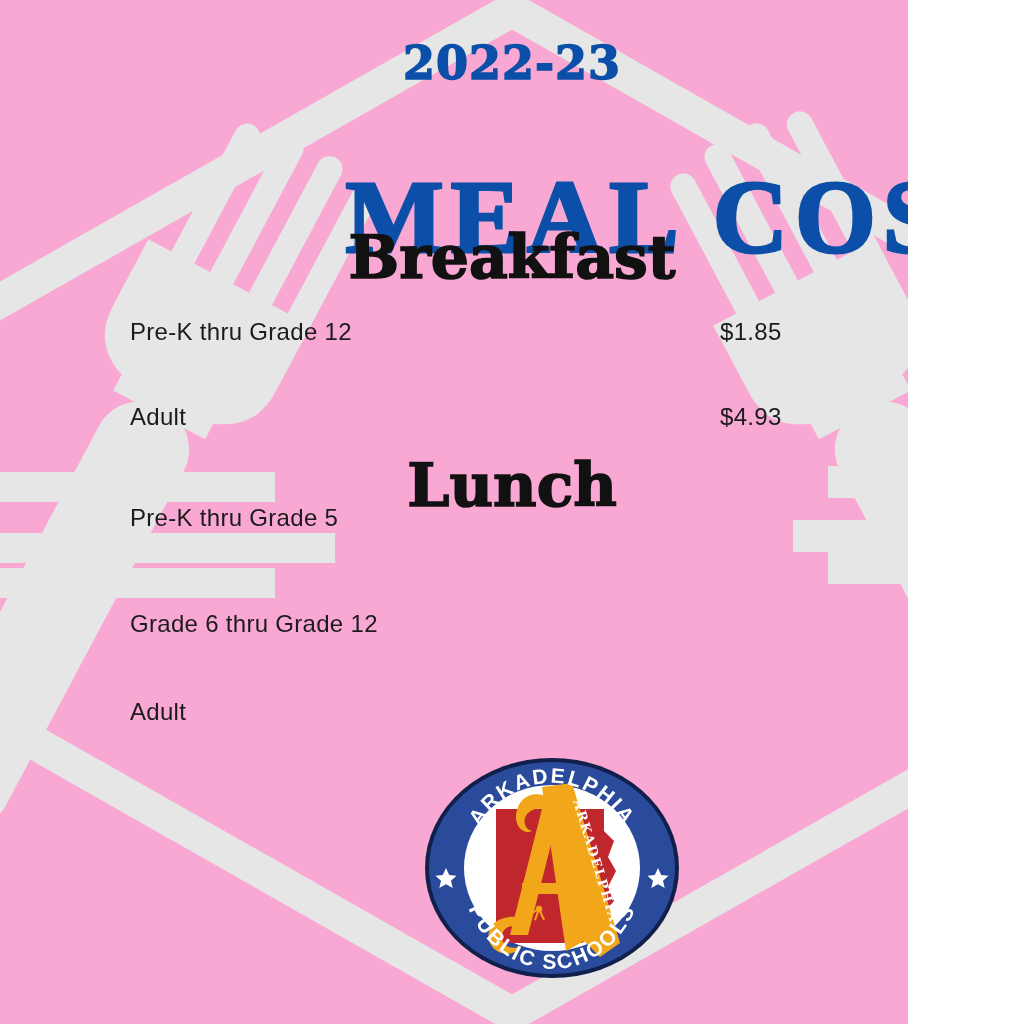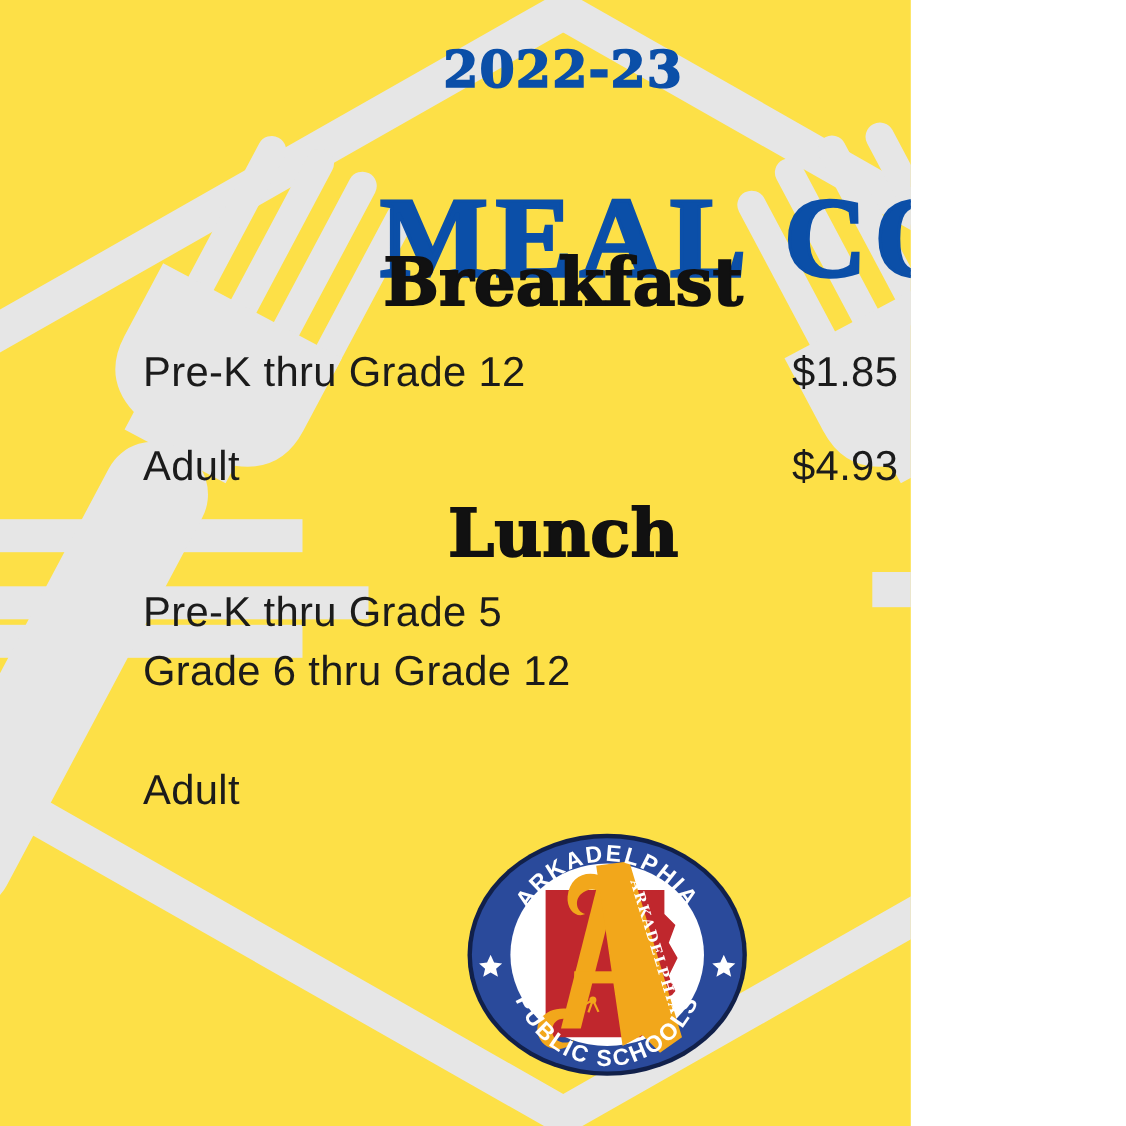--- a/index.html
+++ b/index.html
@@ -2,23 +2,23 @@
 <html><head>
 <meta charset="utf-8">
 <style>
   html, body {
     margin: 0;
     padding: 0;
     background: #ffffff;
   }
   #poster {
     position: relative;
-    width: 828px;
+    width: 908px;
     height: 1024px;
-    background: #fde047;
+    background: #f9a8d4;
     overflow: hidden;
     font-family: "Liberation Sans", sans-serif;
   }
   
   #bg-layer {
     position: absolute;
     inset: 0;
     width: 1024px;
     height: 1024px;
     z-index: 0;
@@ -75,31 +75,31 @@
 
   .price-row {
     position: absolute;
     left: 130px;
     width: 740px;
     display: flex;
     align-items: baseline;
     justify-content: space-between;
     font-family: "Liberation Sans", sans-serif;
     font-weight: 300;
-    font-size: 38px;
+    font-size: 24px;
     color: #1b1b1b;
     letter-spacing: 0.3px;
   }
   .price-row .rl { text-align: left; }
   .price-row .rv { text-align: left; width: 150px; margin-top: 28px; }
 
   #row-b-0 { top: 290px; }
   #row-b-1 { top: 375px; }
-  #row-l-0 { top: 536px; }
-  #row-l-1 { top: 590px; }
+  #row-l-0 { top: 504px; }
+  #row-l-1 { top: 610px; }
   #row-l-2 { top: 698px; }
 
   
   #logo {
     position: absolute;
     left: 424px;
     top: 757px;
     width: 256px;
     height: 222px;
     z-index: 3;

